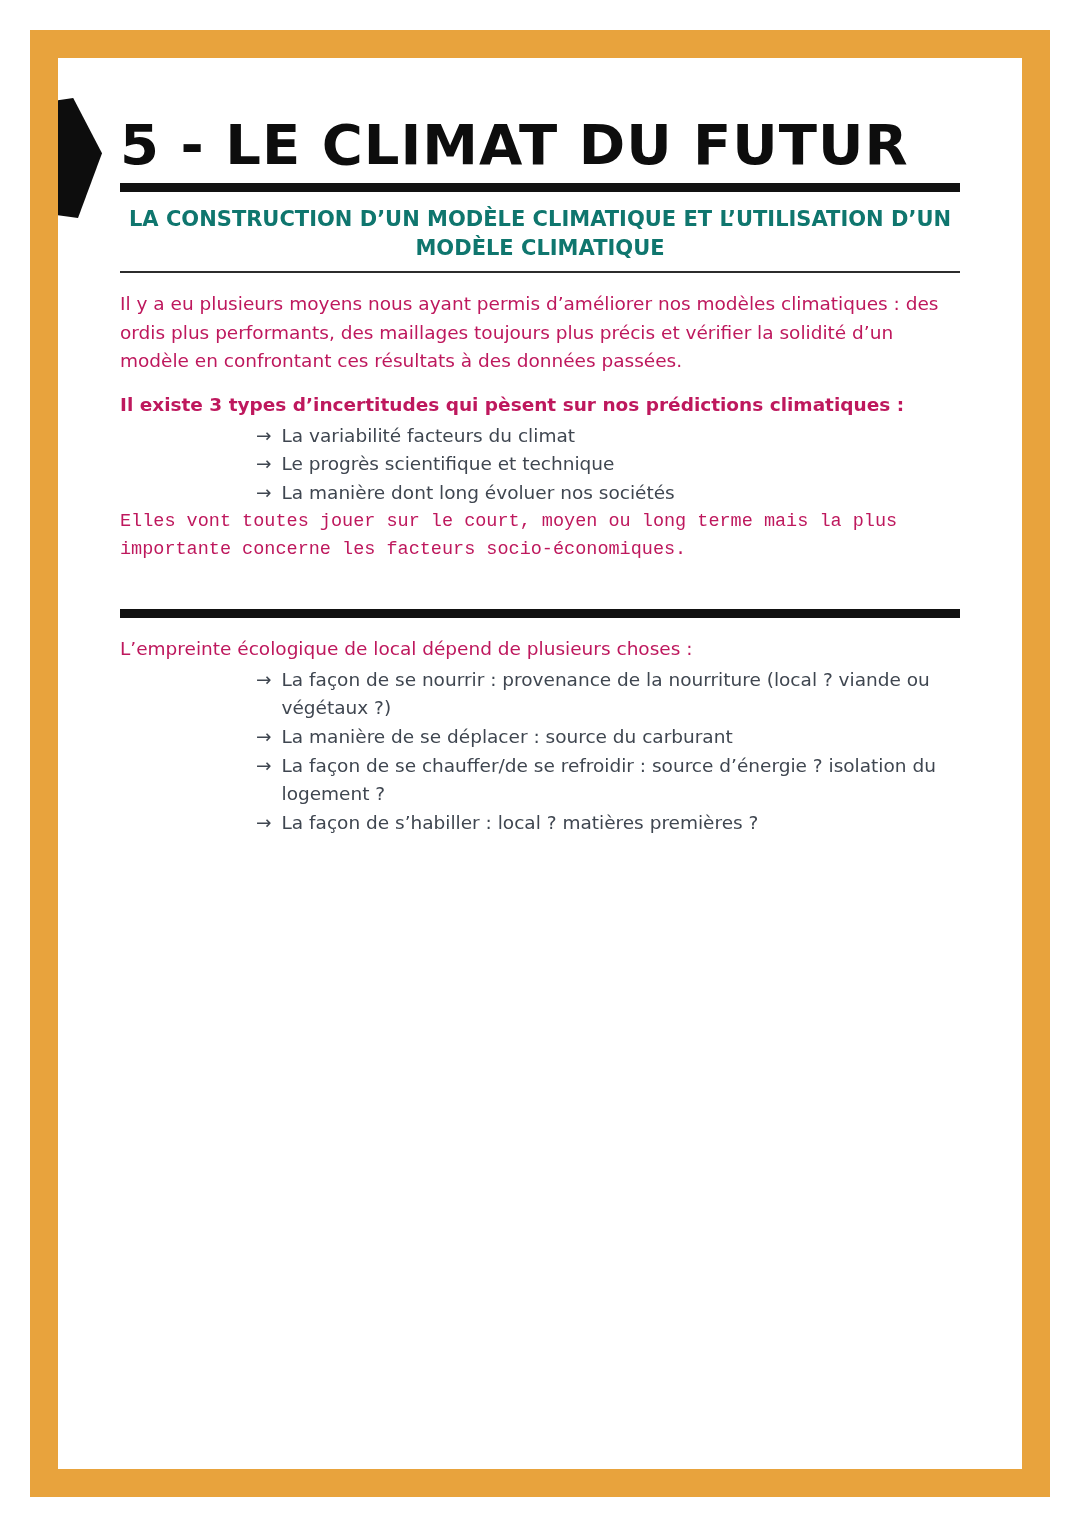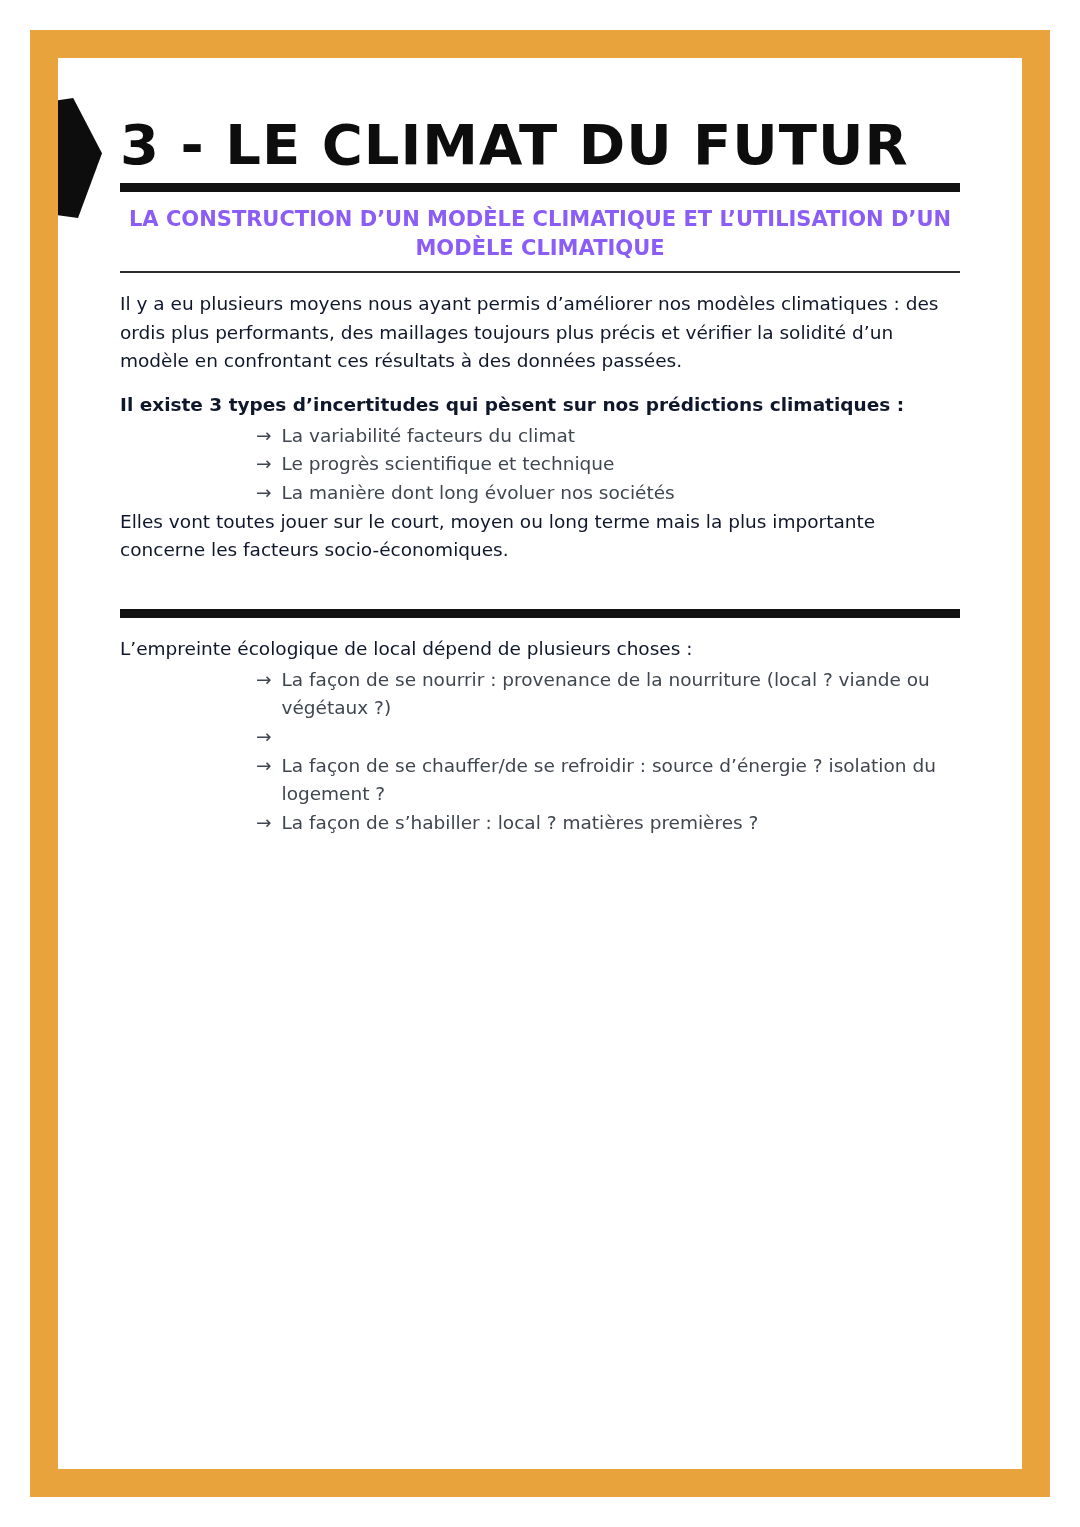--- a/index.html
+++ b/index.html
@@ -47,29 +47,29 @@
     height: 9px;
     background: #111111;
     margin-top: 6px;
   }
   .section-head {
     margin-top: 13px;
     text-align: center;
     font-weight: bold;
     font-size: 21px;
     line-height: 1.35;
-    color: #8b5cf6;
+    color: #0f766e;
     padding-bottom: 9px;
     border-bottom: 2px solid #2c2c2c;
   }
   .para {
     margin-top: 17px;
     font-size: 18.5px;
     line-height: 1.55;
-    color: #0f172a;
+    color: #be185d;
   }
   .para.tight { margin-top: 15px; margin-bottom: 2px; font-weight: bold; }
   .bullets { margin-top: 2px; }
   .bullet {
     display: flex;
     align-items: flex-start;
     gap: 10px;
     padding-left: 136px;
     font-size: 18.5px;
     line-height: 1.55;
@@ -81,21 +81,21 @@
   .spacer-bottom { height: 600px; }
 </style>
 </head>
 <body>
 
 <div class="frame">
   <div class="page">
 
     <div class="bookmark"></div>
 
-    <h1 class="title">3 - LE CLIMAT DU FUTUR</h1>
+    <h1 class="title">5 - LE CLIMAT DU FUTUR</h1>
     <div class="thick-rule"></div>
 
     <div class="section-head">LA CONSTRUCTION D’UN MODÈLE CLIMATIQUE ET L’UTILISATION D’UN MODÈLE CLIMATIQUE</div>
 
     <p class="para">Il y a eu plusieurs moyens nous ayant permis d’améliorer nos modèles climatiques : des ordis plus performants, des maillages toujours plus précis et vérifier la solidité d’un modèle en confrontant ces résultats à des données passées.</p>
 
 
     <p class="para tight">Il existe 3 types d’incertitudes qui pèsent sur nos prédictions climatiques :</p>
 
     <div class="bullets">
@@ -106,34 +106,35 @@
       <div class="bullet">
         <span class="arrow">→</span>
         <span>Le progrès scientifique et technique</span>
       </div>
       <div class="bullet">
         <span class="arrow">→</span>
         <span>La manière dont long évoluer nos sociétés</span>
       </div>
     </div>
 
-    <p class="para after-bullets" style="margin-top:0;">Elles vont toutes jouer sur le court, moyen ou long terme mais la plus importante concerne les facteurs socio-économiques.</p>
+    <p class="para after-bullets" style="margin-top:0;font-family:Liberation Mono, monospace;">Elles vont toutes jouer sur le court, moyen ou long terme mais la plus importante concerne les facteurs socio-économiques.</p>
 
     <div class="thick-rule section2-rule"></div>
 
 
     <p class="para">L’empreinte écologique de local dépend de plusieurs choses :</p>
 
     <div class="bullets">
       <div class="bullet">
         <span class="arrow">→</span>
         <span>La façon de se nourrir : provenance de la nourriture (local ? viande ou végétaux ?)</span>
       </div>
       <div class="bullet">
         <span class="arrow">→</span>
+        <span>La manière de se déplacer : source du carburant</span>
       </div>
       <div class="bullet">
         <span class="arrow">→</span>
         <span>La façon de se chauffer/de se refroidir : source d’énergie ? isolation du logement ?</span>
       </div>
       <div class="bullet">
         <span class="arrow">→</span>
         <span>La façon de s’habiller : local ? matières premières ?</span>
       </div>
     </div>

